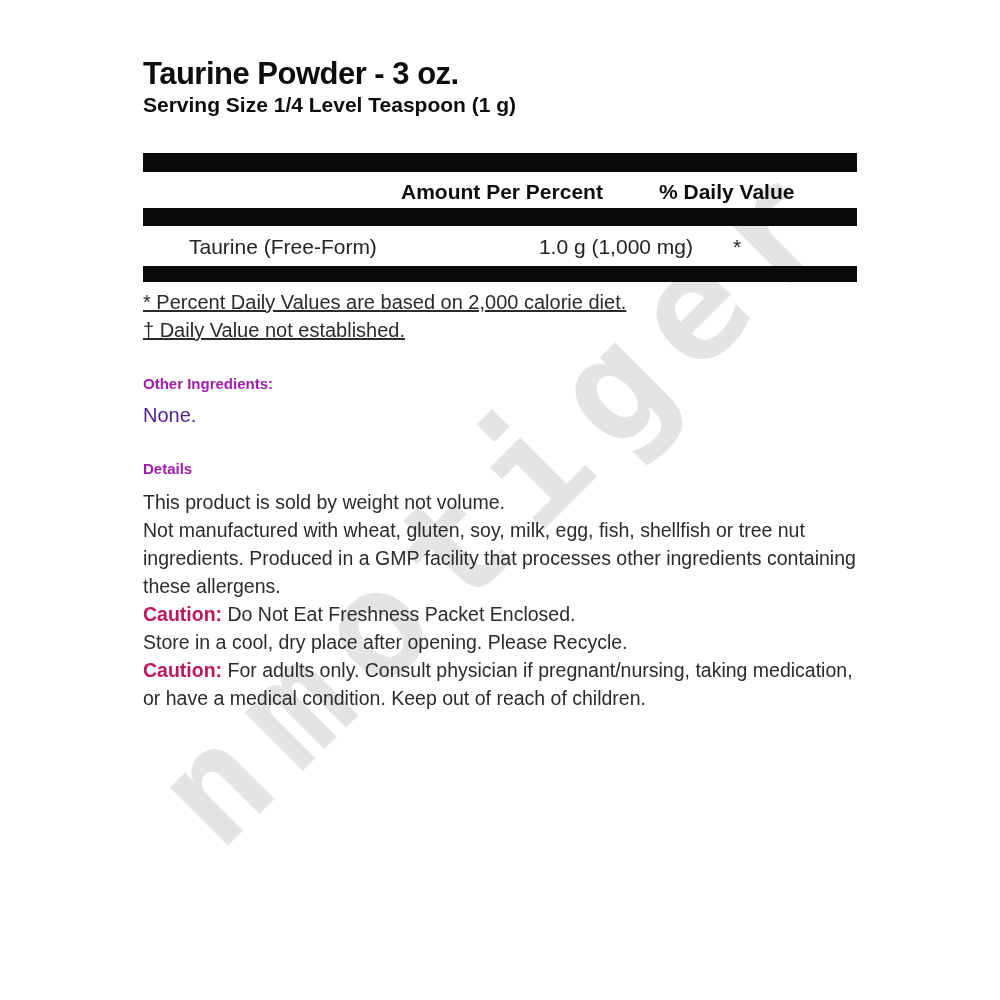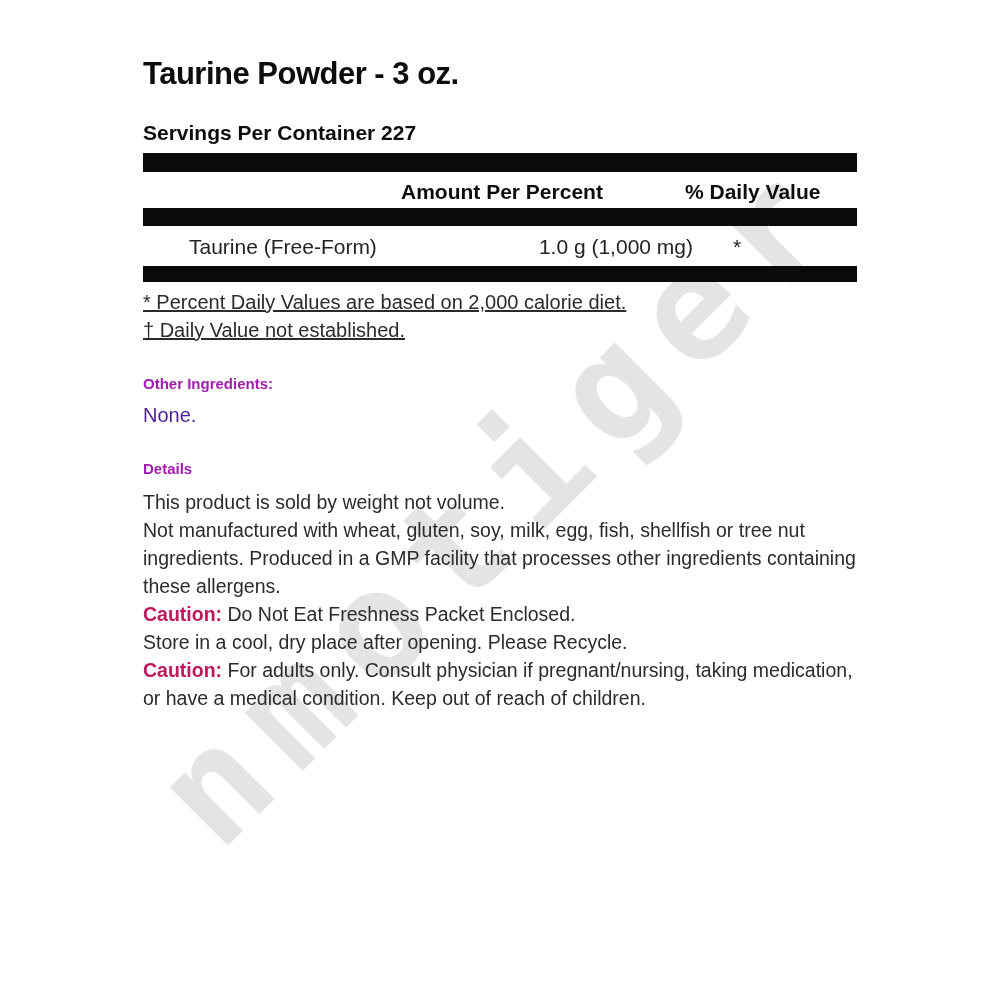--- a/index.html
+++ b/index.html
@@ -66,21 +66,21 @@
 
   .thead { top: 180px; width: 714px; height: 24px; }
   .thead span {
     position: absolute;
     font-size: 21px;
     font-weight: bold;
     color: #0d0d0d;
     white-space: nowrap;
   }
   .col-amount { left: 258px; }
-  .col-dv { left: 542px; }
+  .col-dv { left: 516px; }
 
   .trow { top: 235px; width: 714px; height: 24px; font-size: 21px; color: #242424; }
   .trow span { position: absolute; white-space: nowrap; margin-left: 44px; }
   .nutrient-name { left: 2px; }
   .nutrient-amount { left: 264px; width: 242px; text-align: right; }
   .nutrient-dv { left: 524px; width: 52px; text-align: center; }
 
   .footnote { font-size: 20px; color: #2b2b2b; white-space: nowrap; text-decoration: underline; }
   .footnote-1 { top: 291px; }
   .footnote-2 { top: 319px; }
@@ -106,21 +106,21 @@
 </head>
 <body>
 
 <div class="page">
 
   <div class="watermark">nmotiger</div>
 
   <div class="label">
 
     <h1 class="abs title">Taurine Powder - 3 oz.</h1>
-    <p class="abs subline servings-count">Servings Per Container 227</p>
+    <p class="abs subline serving-size">Serving Size 1/4 Level Teaspoon (1 g)</p>
 
     <div class="bar bar1"></div>
 
     <div class="abs thead">
       <span class="col-amount">Amount Per Percent</span>
       <span class="col-dv">% Daily Value</span>
     </div>
 
     <div class="bar bar2"></div>
 

